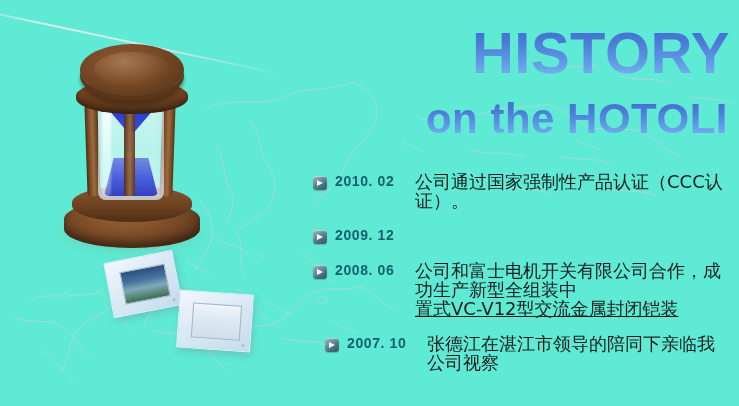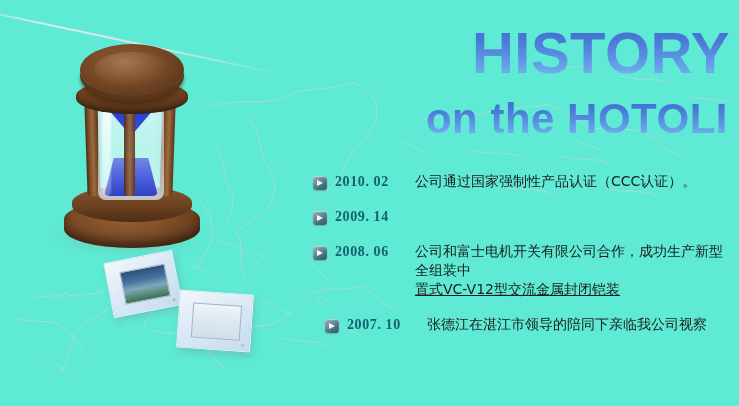--- a/index.html
+++ b/index.html
@@ -208,32 +208,32 @@
     width:0;height:0;
     border-top:3.5px solid transparent;
     border-bottom:3.5px solid transparent;
     border-left:6px solid #ffffff;
     opacity:.95;
   }
 
   .tl-date{
     flex:0 0 auto;
     width:74px;
-    font-family:Liberation Serif, serif;
+    font-family:Liberation Sans, sans-serif;
     font-weight:bold;
     font-size:14px;
     color:#16606f;
     letter-spacing:.6px;
     white-space:nowrap;
     line-height:19px;
   }
   .tl-text{
     flex:1 1 auto;
     font-family:"DejaVu Sans", sans-serif;
-    font-size:14px;
+    font-size:18px;
     color:#1c1c1c;
     line-height:19px;
     padding-left:6px;
   }
   .tl-text .line2{display:block;text-decoration:underline;}
 </style>
 </head>
 <body>
 
 <div id="stage">
@@ -332,21 +332,21 @@
     <div class="tl-row">
       <span class="bullet"></span>
       <span class="tl-date">2010. 02</span>
       <span class="tl-text">
         <span>公司通过国家强制性产品认证（CCC认证）。</span>
       </span>
     </div>
 
     <div class="tl-row">
       <span class="bullet"></span>
-      <span class="tl-date">2009. 14</span>
+      <span class="tl-date">2009. 12</span>
     </div>
 
     <div class="tl-row">
       <span class="bullet"></span>
       <span class="tl-date">2008. 06</span>
       <span class="tl-text">
         <span>公司和富士电机开关有限公司合作，成功生产新型全组装中</span>
         <span class="line2">置式VC-V12型交流金属封闭铠装</span>
       </span>
     </div>

